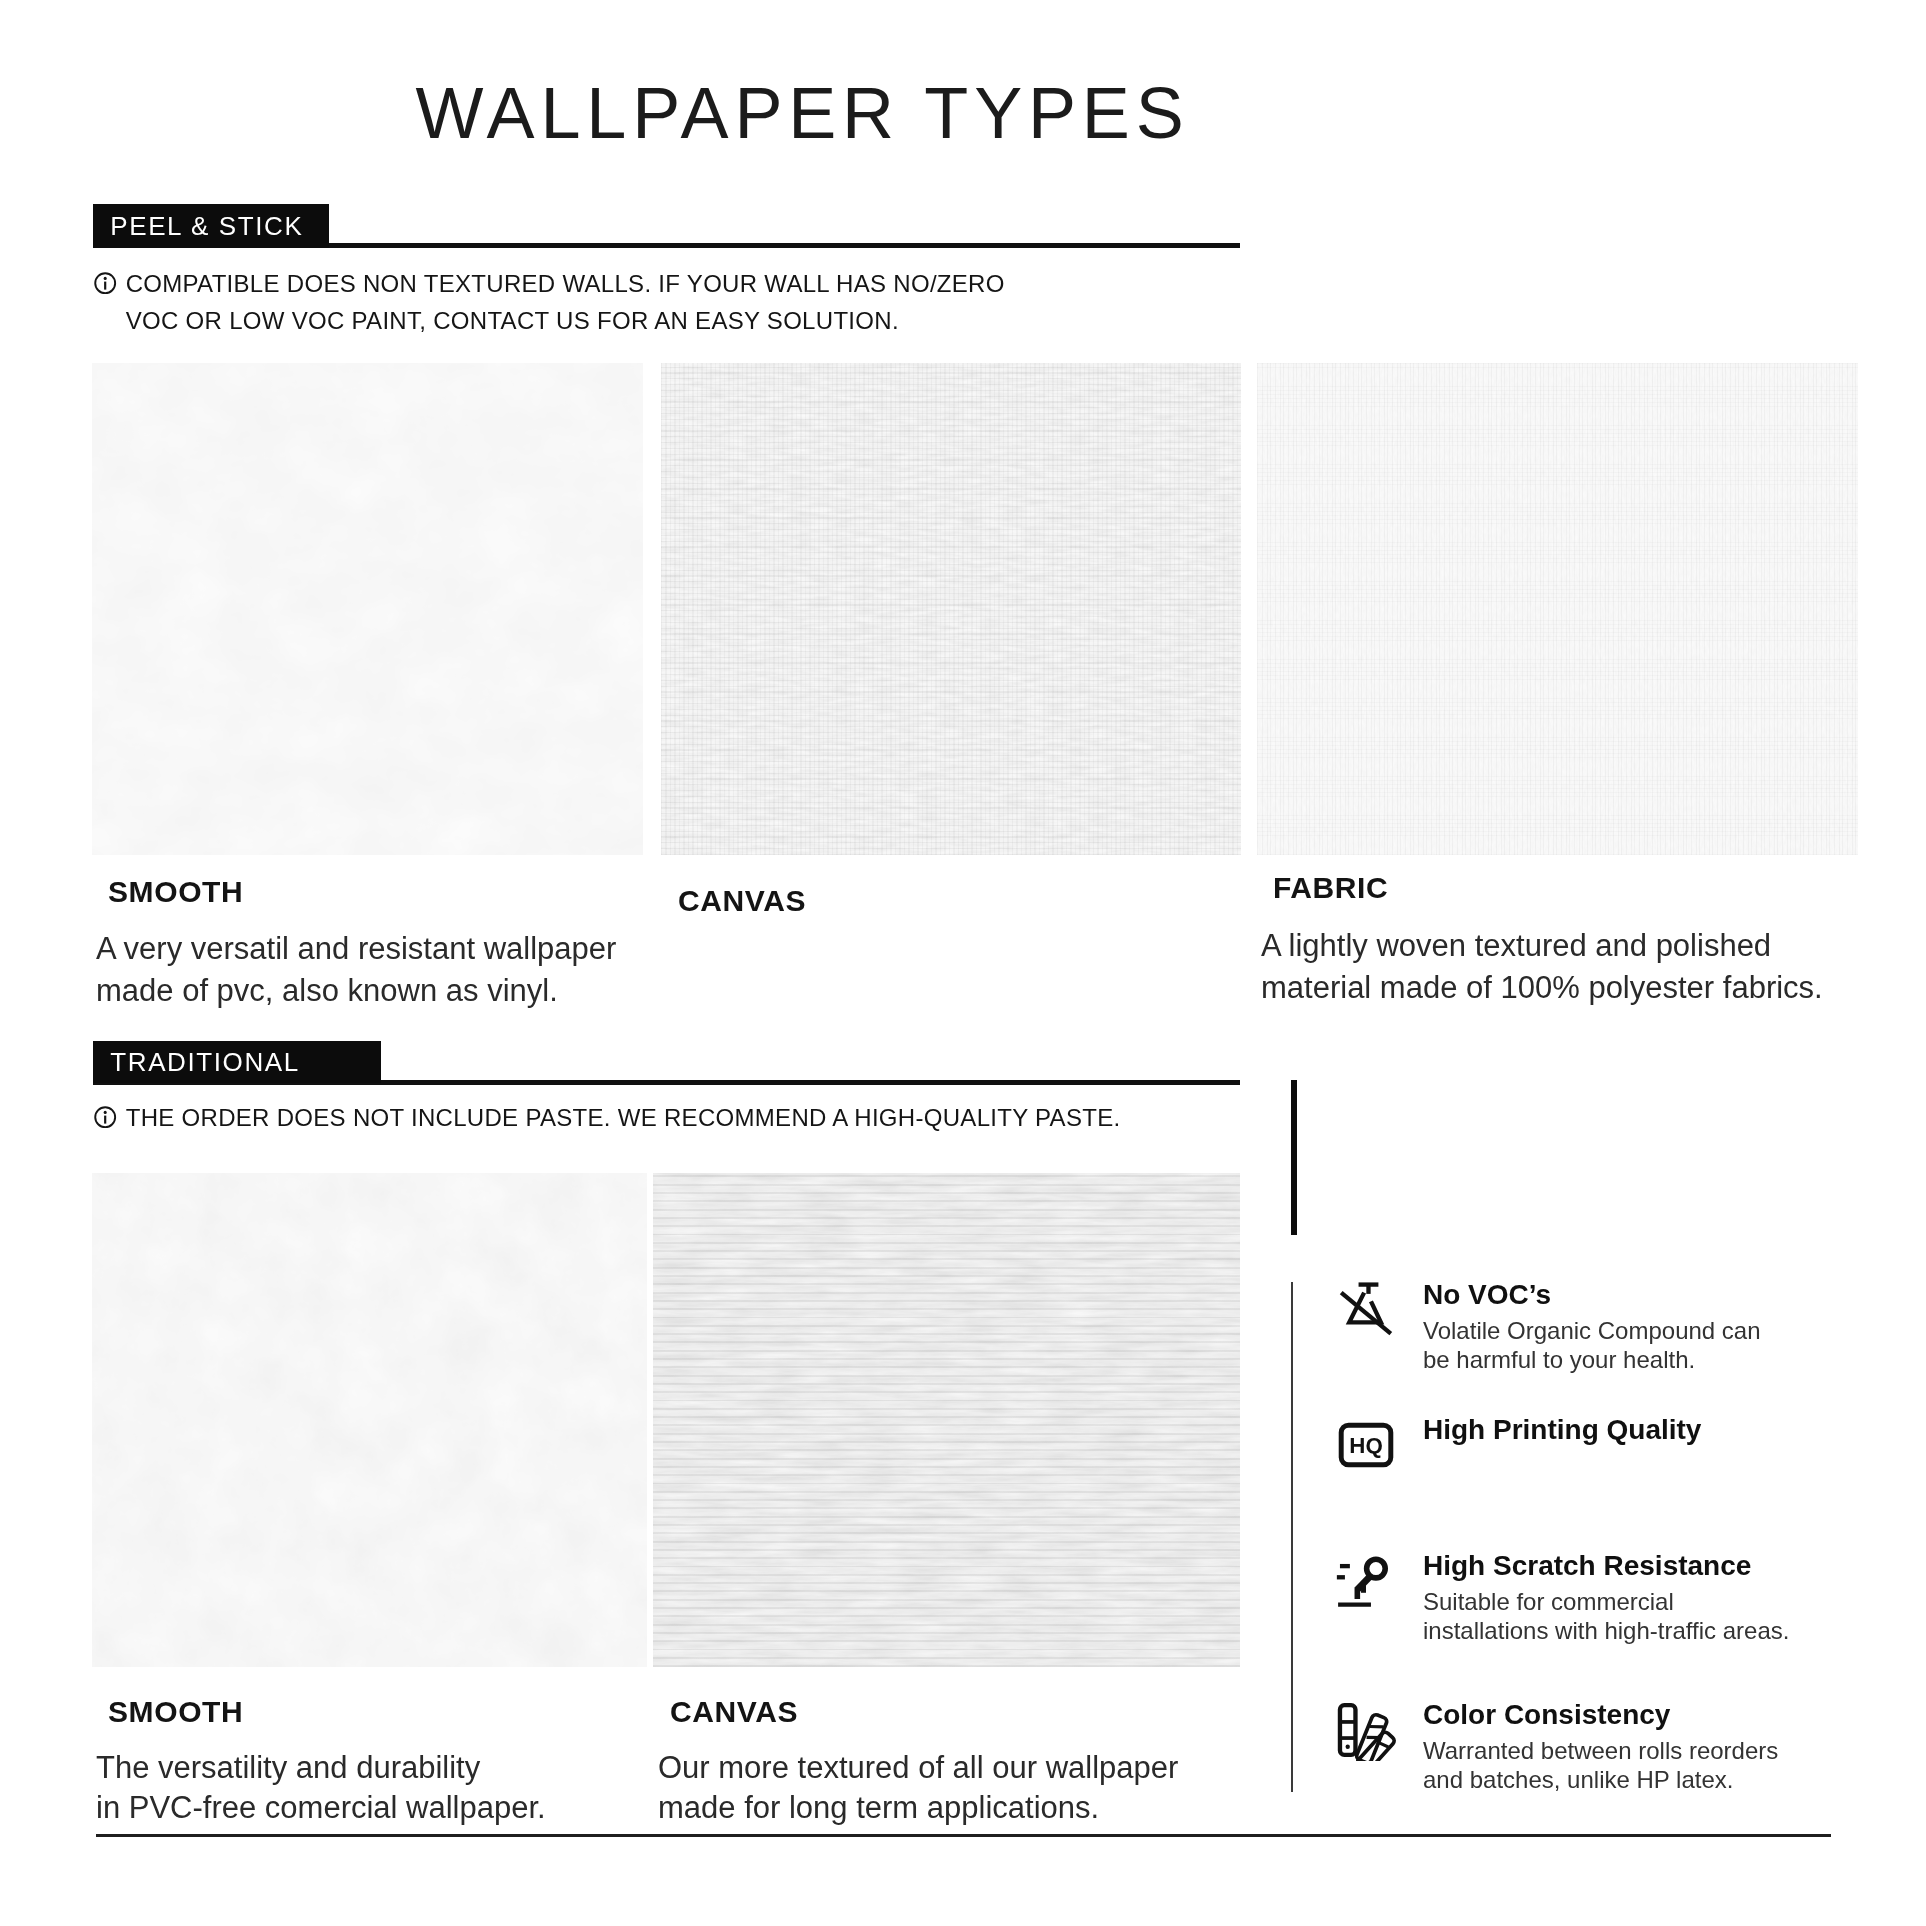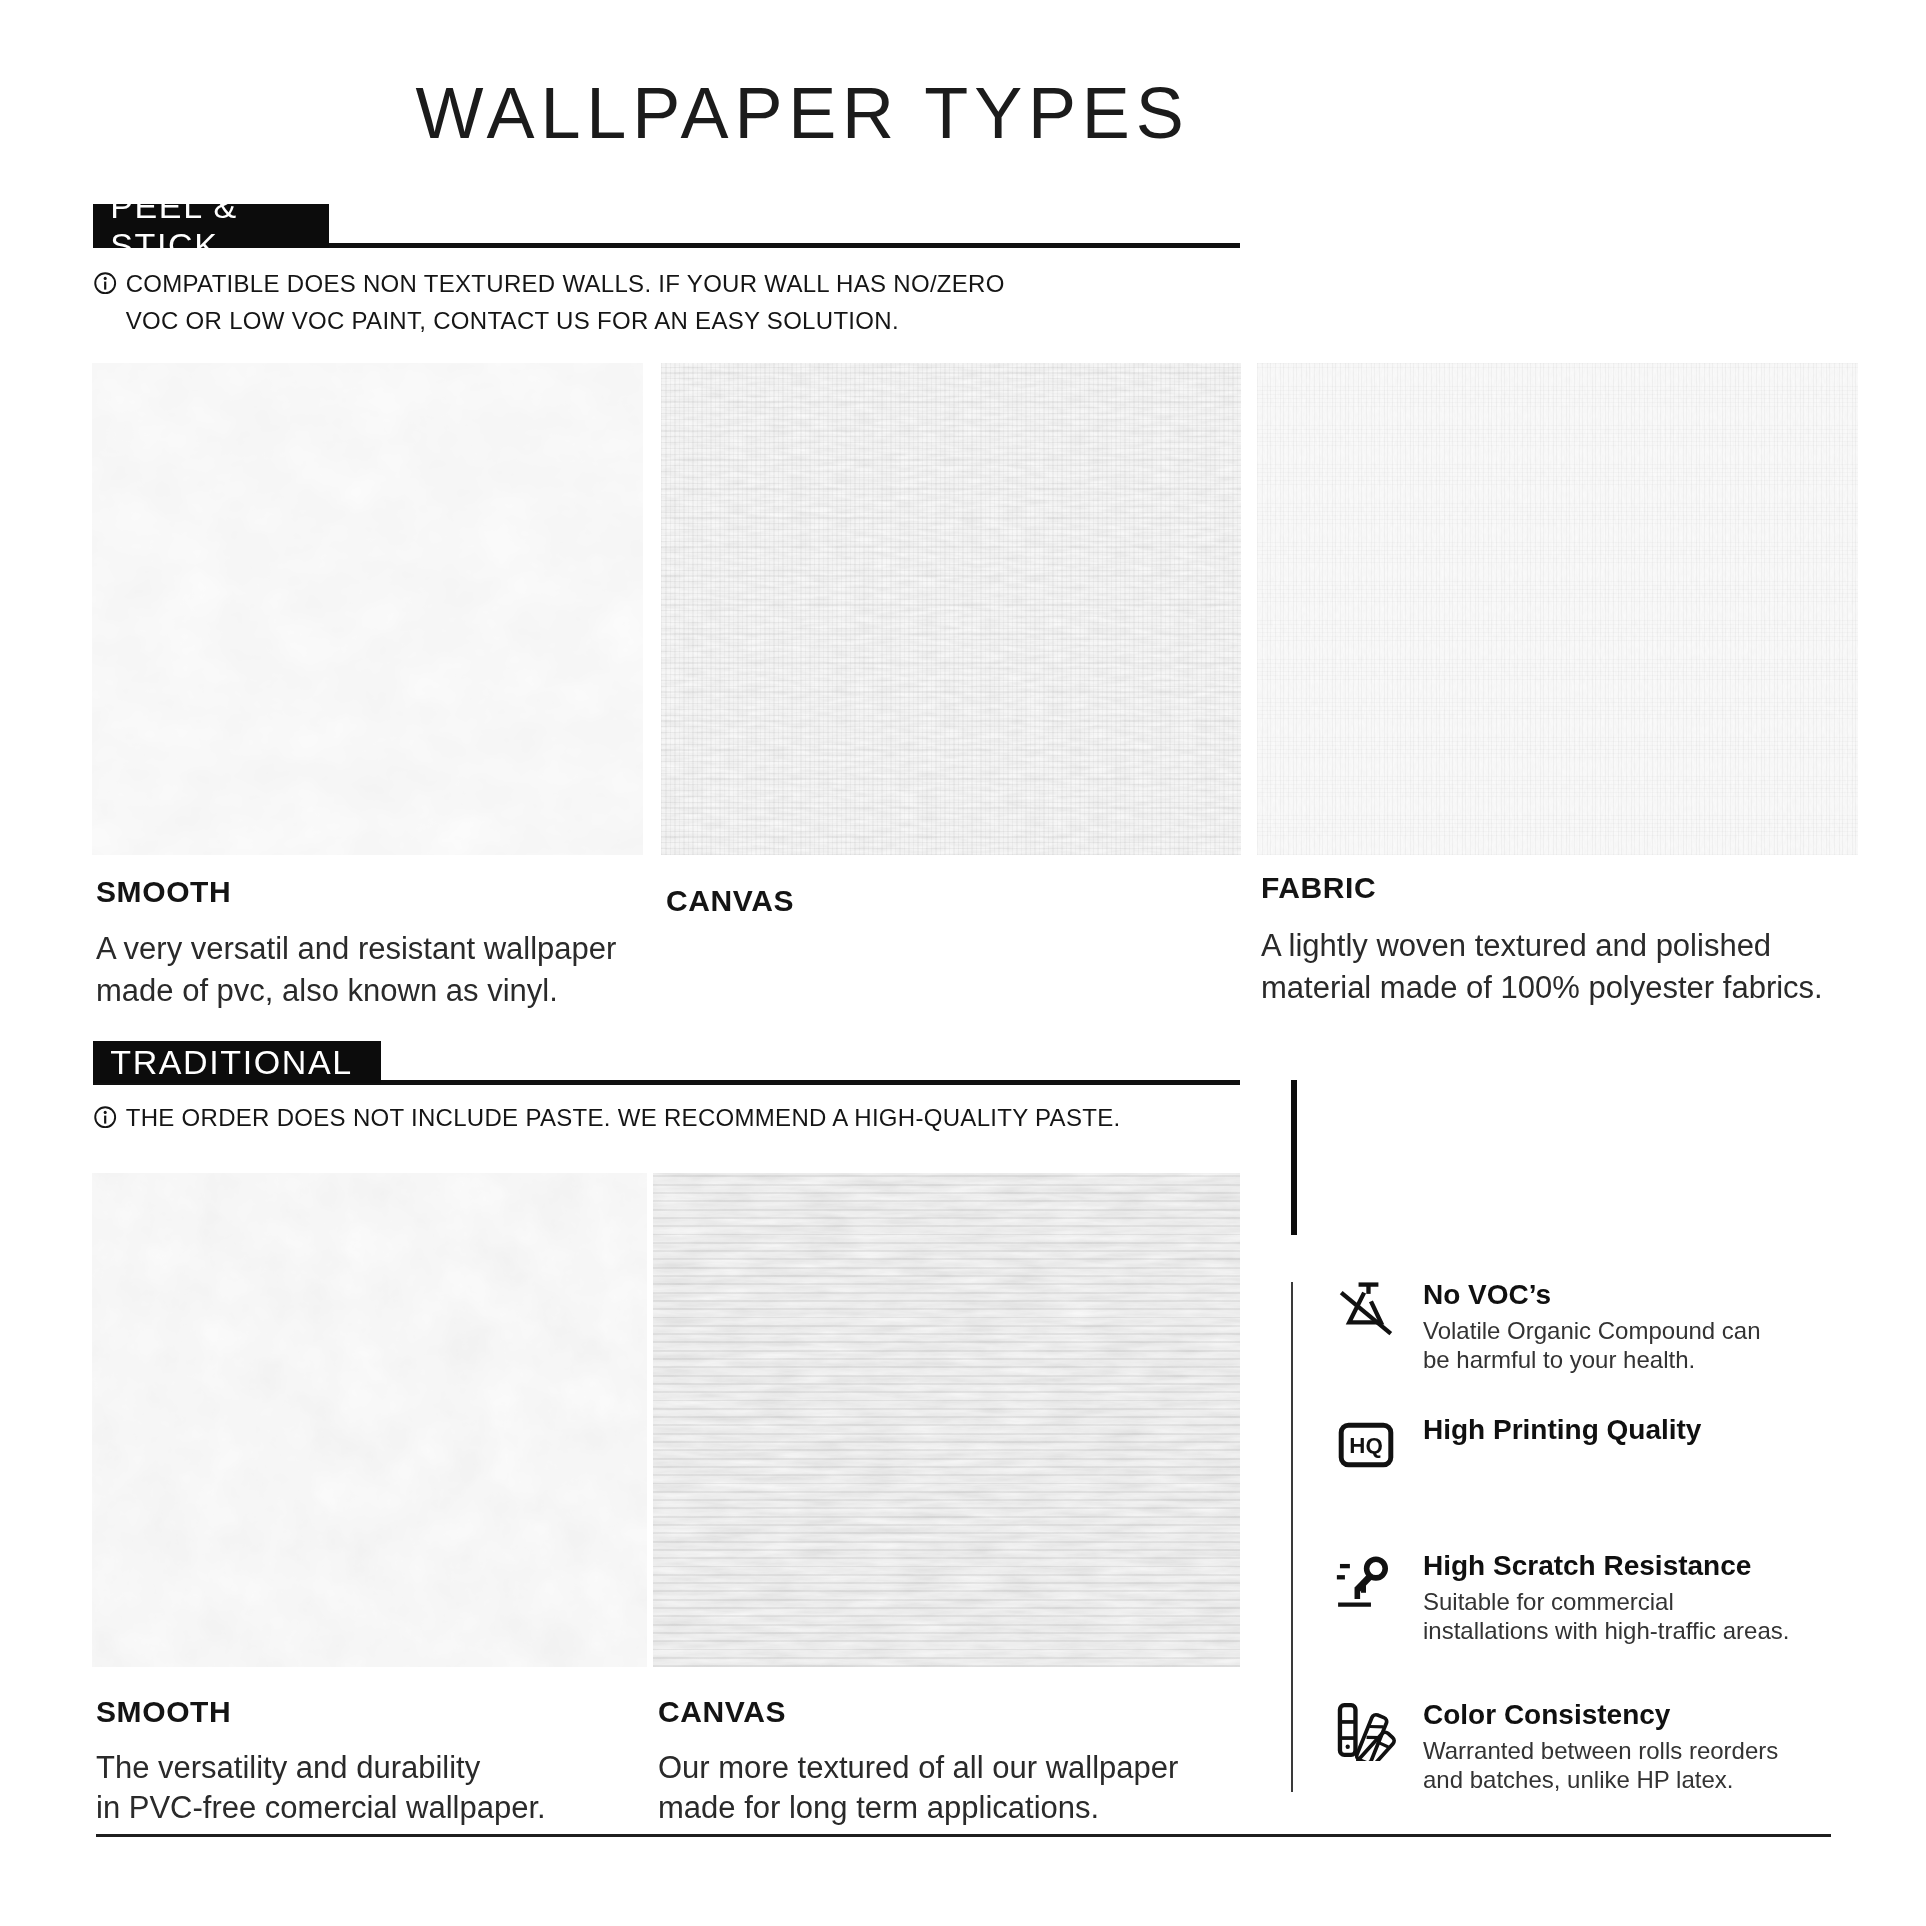--- a/index.html
+++ b/index.html
@@ -7,21 +7,21 @@
           font-family:"Liberation Sans",sans-serif;color:#141414;overflow:hidden;border-radius:22px;}
 
   .abs{position:absolute;}
 
   
   #page-title{left:0;top:72px;width:1605px;text-align:center;
     font-size:72px;font-weight:400;letter-spacing:5.8px;color:#1b1b1b;}
 
   
   .section-label{background:#0c0c0c;color:#ffffff;display:flex;align-items:center;
-    box-sizing:border-box;padding-left:17.3px;font-size:34px;letter-spacing:1.6px;
+    box-sizing:border-box;padding-left:17.3px;font-size:26px;letter-spacing:1.6px;
     font-weight:400;z-index:2;}
   #ps-label{left:93px;top:204px;width:236px;height:44px;}
   #tr-label{left:93px;top:1041px;width:288px;height:42px;}
   .section-rule{background:#101010;height:4.5px;z-index:1;}
   #ps-rule{left:93px;top:243px;width:1147px;}
   #tr-rule{left:93px;top:1080px;width:1147px;}
 
   
   .note{display:flex;align-items:flex-start;}
   .note .txt{font-size:24px;line-height:37px;letter-spacing:0.3px;color:#151515;
@@ -42,21 +42,21 @@
   .weave-canvas1{background:
      repeating-linear-gradient(0deg, rgba(90,90,90,0.07) 0 1.3px, transparent 1.3px 5.8px),
      repeating-linear-gradient(90deg, rgba(90,90,90,0.05) 0 1.3px, transparent 1.3px 4.5px);}
   .grain-fabric{background:
      repeating-linear-gradient(90deg, rgba(90,90,90,0.05) 0 0.6px, transparent 0.6px 2.6px),
      repeating-linear-gradient(0deg, rgba(120,120,120,0.04) 0 0.6px, transparent 0.6px 3.9px);}
   .weave-canvas2{background:
      repeating-linear-gradient(0deg, rgba(80,80,80,0.09) 0 1.9px, transparent 1.9px 8.3px);}
 
   
-  .cap-label{font-weight:700;font-size:30px;letter-spacing:0.6px;color:#141414;}
+  .cap-label{font-weight:700;font-size:30px;letter-spacing:0.6px;color:#141414;margin-left:12px;}
   .cap-desc{font-size:31px;line-height:42px;color:#2a2a2a;white-space:pre-line;}
   #cap1-l{left:96px;top:875px;} #cap1-d{left:96px;top:928px;width:578px;}
   #cap2-l{left:666px;top:884px;} #cap2-d{left:666px;top:930px;width:610px;}
   #cap3-l{left:1261px;top:871px;} #cap3-d{left:1261px;top:925px;width:616px;}
   #cap4-l{left:96px;top:1695px;} #cap4-d{left:96px;top:1748px;width:578px;}
   #cap5-l{left:658px;top:1695px;} #cap5-d{left:658px;top:1748px;width:610px;}
   #cap4-d,#cap5-d{line-height:40px;}
 
   
   #q-bar{left:1291px;top:1080px;width:6.4px;height:155px;background:#0c0c0c;}

